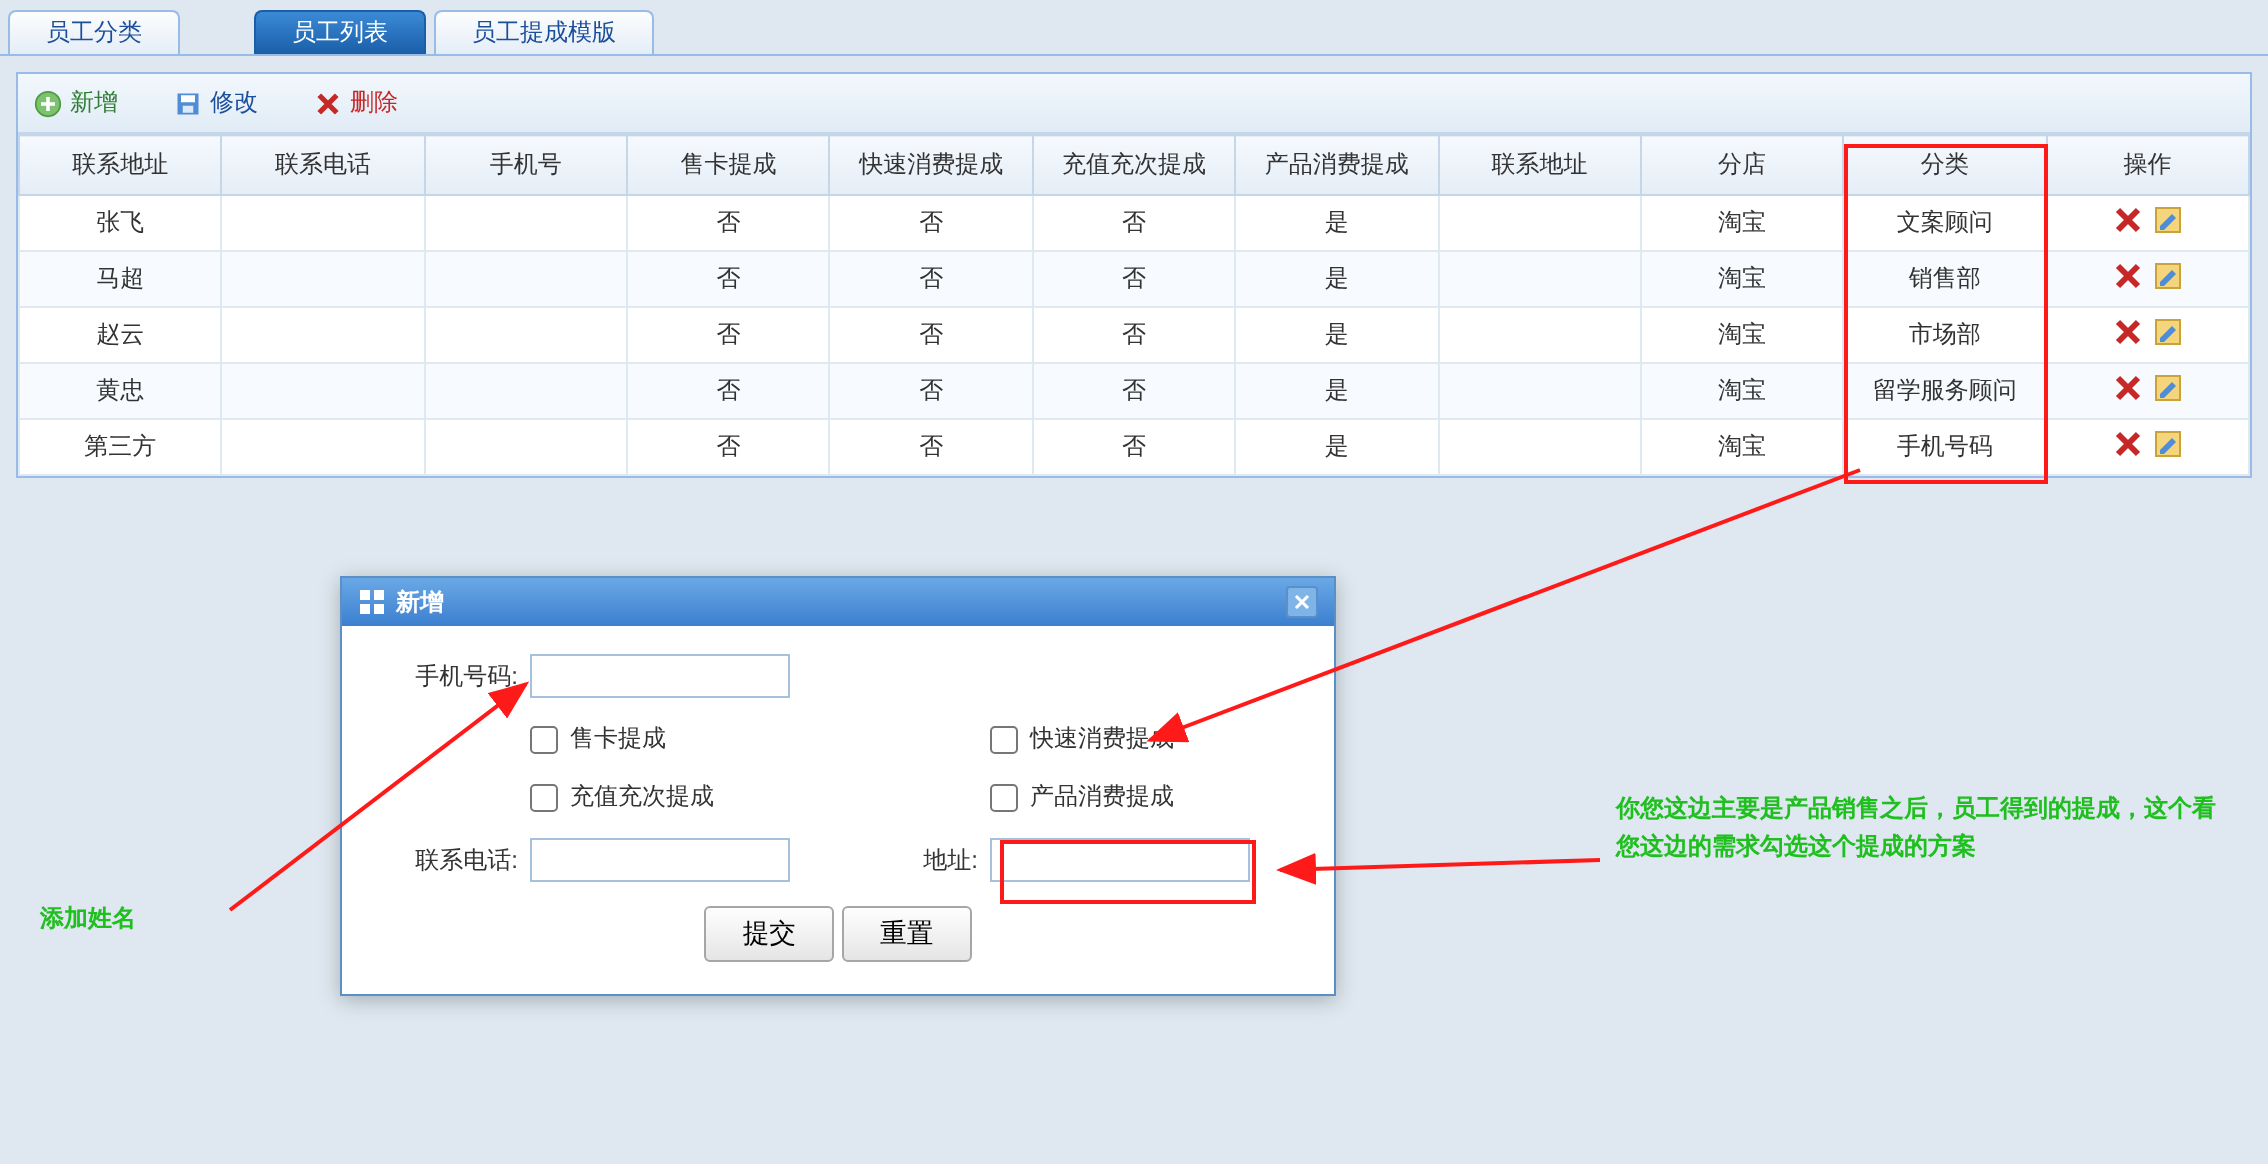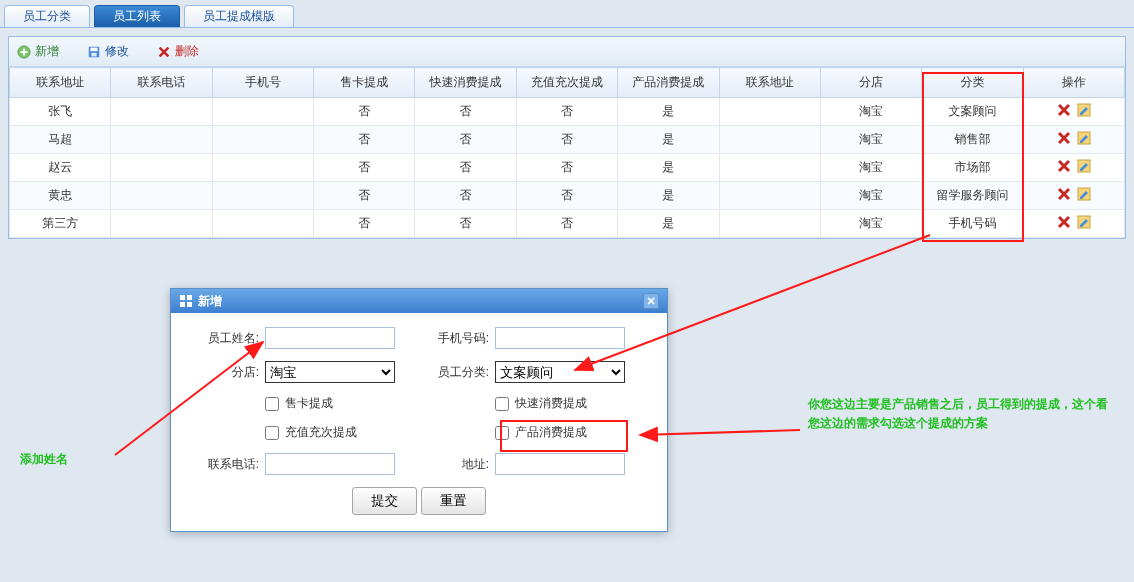--- a/index.html
+++ b/index.html
@@ -30,20 +30,21 @@
     margin-right: 4px;
     background: linear-gradient(#fdfdfd,#e4edf7);
     color: #1b4f9c;
     cursor: pointer;
     text-align: center;
   }
   .tab.active {
     background: linear-gradient(#3b8ad6,#1a5ea8);
     color: #fff;
     border-color: #1a5ea8;
+    margin-left: 33px;
   }
 
   
   .panel {
     margin: 8px;
     border: 1px solid #99bbe8;
     background: #fff;
   }
   .toolbar {
     display: flex;
@@ -337,43 +338,25 @@
             <rect x="8" y="8" width="5" height="5" fill="#fff"></rect>
           </svg>
       </span>
       <span>新增</span>
     </span>
     <span class="dlg-close">✕</span>
   </div>
   <div class="dlg-body">
     <div class="form-row">
       <div class="form-col">
-        <span class="flabel">员工姓名:</span>
-        <input class="ftext" style="">
-      </div>
-      <div class="form-col">
         <span class="flabel">手机号码:</span>
         <input class="ftext" style="">
       </div>
     </div>
 
-    <div class="form-row">
-      <div class="form-col">
-        <span class="flabel">分店:</span>
-        <select class="fselect">
-          <option>淘宝</option>
-        </select>
-      </div>
-      <div class="form-col">
-        <span class="flabel">员工分类:</span>
-        <select class="fselect">
-          <option>文案顾问</option>
-        </select>
-      </div>
-    </div>
 
     <div class="form-row">
       <div class="form-col">
         <span class="fcheck-wrap">
           <input type="checkbox" class="fcheck" style="">
           <span>售卡提成</span>
         </span>
       </div>
       <div class="form-col">
         <span class="fcheck-wrap right" style="margin-left:76px;">

